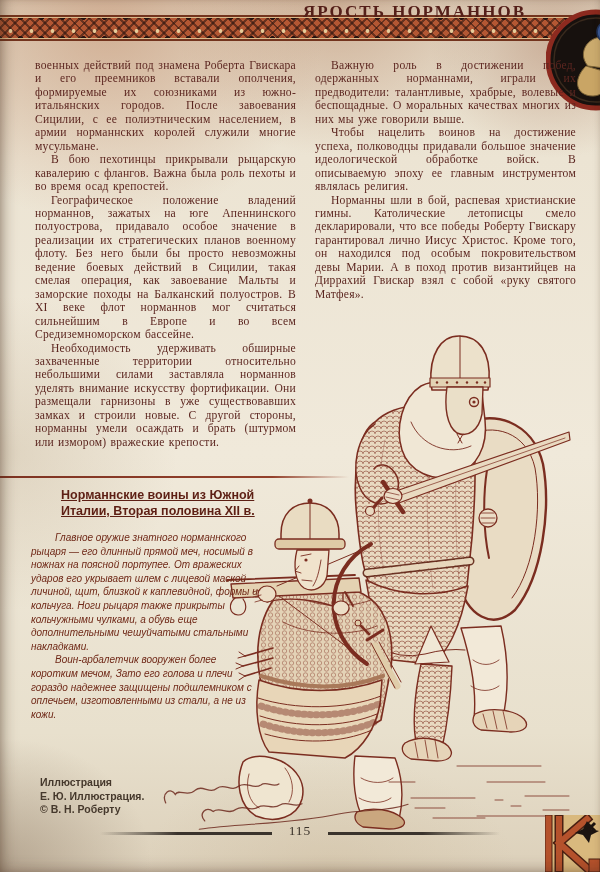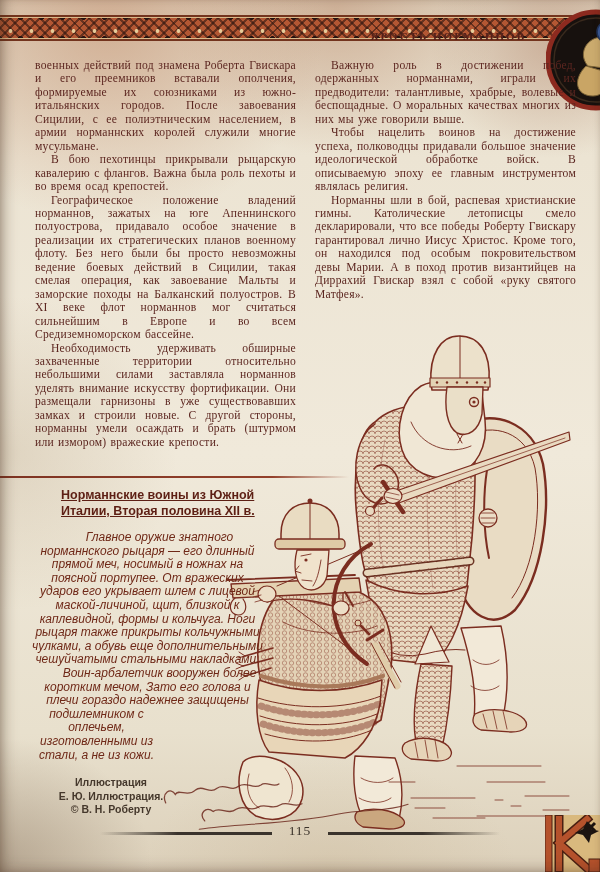--- a/index.html
+++ b/index.html
@@ -14,21 +14,21 @@
       radial-gradient(44% 26% at 1% 99%, rgba(136,116,96,.45), rgba(136,116,96,0) 55%),
       radial-gradient(52% 22% at 55% 100%, rgba(198,178,146,.32), rgba(198,178,146,0) 60%),
       linear-gradient(180deg,#e0d3bf,#ece4d3 18%,#f0e9da 52%,#e8e0cd 84%,#dcd0ba);
   }
   .edge-shade{position:absolute;inset:0;z-index:60;pointer-events:none;
     box-shadow:inset 10px 0 16px -9px rgba(70,45,30,.55),
                inset -4px 0 10px -8px rgba(70,45,30,.30),
                inset 0 -9px 16px -10px rgba(70,45,30,.45),
                inset 0 4px 8px -6px rgba(120,80,55,.25);}
   .header-title{position:absolute;top:2px;right:74px;z-index:5;
-    font-size:11px;font-weight:bold;letter-spacing:2px;color:#55201a;margin-top:28px;}
+    font-size:17px;font-weight:bold;letter-spacing:2px;color:#55201a;}
   .ornament-band{position:absolute;top:15px;left:0;width:600px;height:22px;z-index:4;
     background-color:#b35733;
     background-image:
       radial-gradient(circle, #241310 2.6px, rgba(0,0,0,0) 3.2px),
       radial-gradient(circle, #e6cc9a 1.6px, rgba(0,0,0,0) 2.2px),
       repeating-linear-gradient(45deg, rgba(44,20,14,.55) 0 2px, rgba(0,0,0,0) 2px 7px),
       repeating-linear-gradient(135deg, rgba(44,20,14,.55) 0 2px, rgba(0,0,0,0) 2px 7px);
     background-size:21px 22px,21px 22px,auto,auto;
     background-position:10px 11px,0 3px,0 0,0 0;
     border-top:2px solid #73341e;border-bottom:2px solid #73341e;
@@ -40,27 +40,27 @@
   .column p{margin:0;text-indent:16px;}
   .column p.noindent{text-indent:0;}
   .col-left{left:35px;}
   .col-right{left:315px;}
   .red-rule{position:absolute;left:0;top:476px;width:349px;height:2px;z-index:10;
     background:linear-gradient(to right,#7e3322,#93402b 78%,rgba(147,64,43,0));}
   .sidebar{position:absolute;left:31px;top:488px;width:233px;z-index:20;
     font-family:"Liberation Sans",sans-serif;color:#6f2817;}
   .sidebar-heading{margin:0 0 12px 0;padding-left:30px;
     font-size:12.5px;font-weight:bold;line-height:15.5px;color:#5d1f14;text-decoration:underline;}
-  .sidebar-body{font-size:12px;font-style:italic;line-height:13.6px;text-align:center;}
+  .sidebar-body{font-size:10px;font-style:italic;line-height:13.6px;}
   .sidebar-body p{margin:0;text-indent:24px;}
   .sb-gap1{float:right;width:1px;height:178px;margin-right:-1px;}
   .sb-gap2{float:right;clear:right;width:102px;height:96px;}
   .credits{position:absolute;left:40px;top:776px;width:142px;z-index:20;
     font-family:"Liberation Sans",sans-serif;font-size:10.5px;font-weight:bold;
-    line-height:13.5px;color:#45382c;text-align:center;}
+    line-height:13.5px;color:#45382c;text-align:left;}
   .illustration{position:absolute;left:225px;top:330px;width:350px;height:500px;z-index:8;}
   .signature{position:absolute;left:158px;top:776px;width:280px;height:58px;z-index:9;
     transform:rotate(-3deg);}
   .pageno-wrap{position:absolute;top:823px;left:0;width:556px;height:20px;z-index:15;}
   .pageno{position:absolute;left:276px;top:0;width:48px;text-align:center;
     font-size:13.5px;letter-spacing:1px;color:#3c332a;}
   .num-rule{position:absolute;top:9px;height:3px;width:172px;}
   .num-rule.l{left:100px;background:linear-gradient(to left,#3a332c 55%,rgba(58,51,44,0));}
   .num-rule.r{left:328px;background:linear-gradient(to right,#3a332c 55%,rgba(58,51,44,0));}
   .corner-tile{position:absolute;right:0;bottom:0;width:55px;height:57px;z-index:30;}

